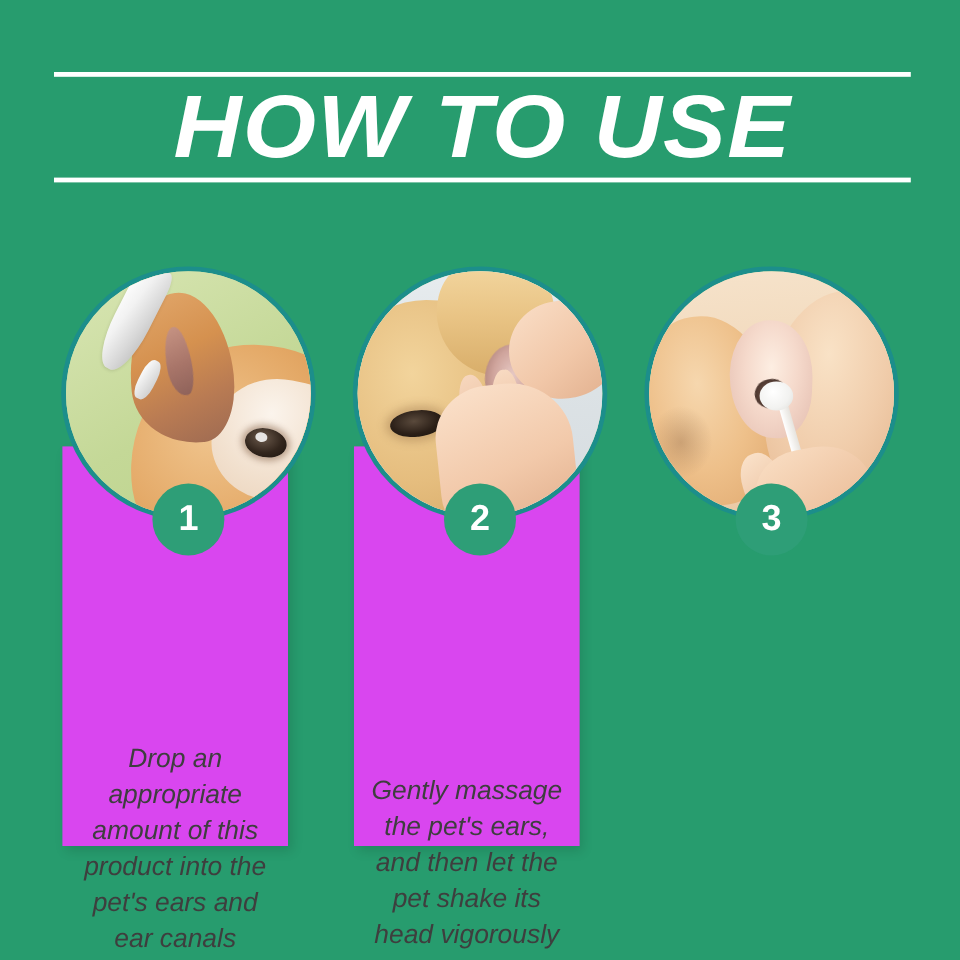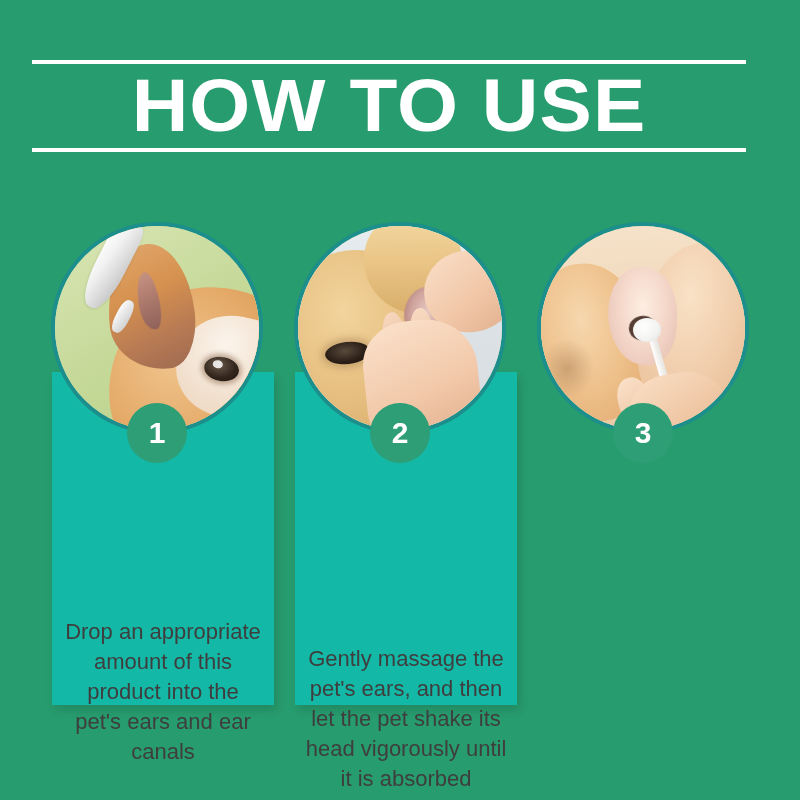--- a/index.html
+++ b/index.html
@@ -7,23 +7,24 @@
   body {
     background:#279C6E;
     font-family:"Liberation Sans", sans-serif;
     overflow:hidden;
     position:relative;
   }
 
   
   .header {
     position:absolute;
-    left:32px; top:55px;
+    left:45px; top:55px;
     width:714px;
     height:105px;
+    font-style:italic;
   }
   .rule {
     position:absolute;
     left:0; width:714px; height:4px;
     background:#ffffff;
   }
   .rule-top { top:5px; }
   .rule-bottom { top:93px; }
   .page-title {
     position:absolute;
@@ -44,24 +45,25 @@
   
   .cards {
     position:absolute;
     left:0; top:222px;
     width:800px;
     height:500px;
   }
   .card {
     position:absolute;
     top:150px;
-    width:222px;
+    width:188px;
     height:333px;
-    background:#14b8a6;
+    background:#d946ef;
     box-shadow:3px 5px 9px rgba(0,0,0,0.13);
+    font-style:italic;
   }
   .card-1 { left:52px; }
   .card-2 { left:295px; }
   .card-3 { left:538px; }
 
   .photo {
     position:absolute;
     top:0;
     width:212px;
     height:212px;

